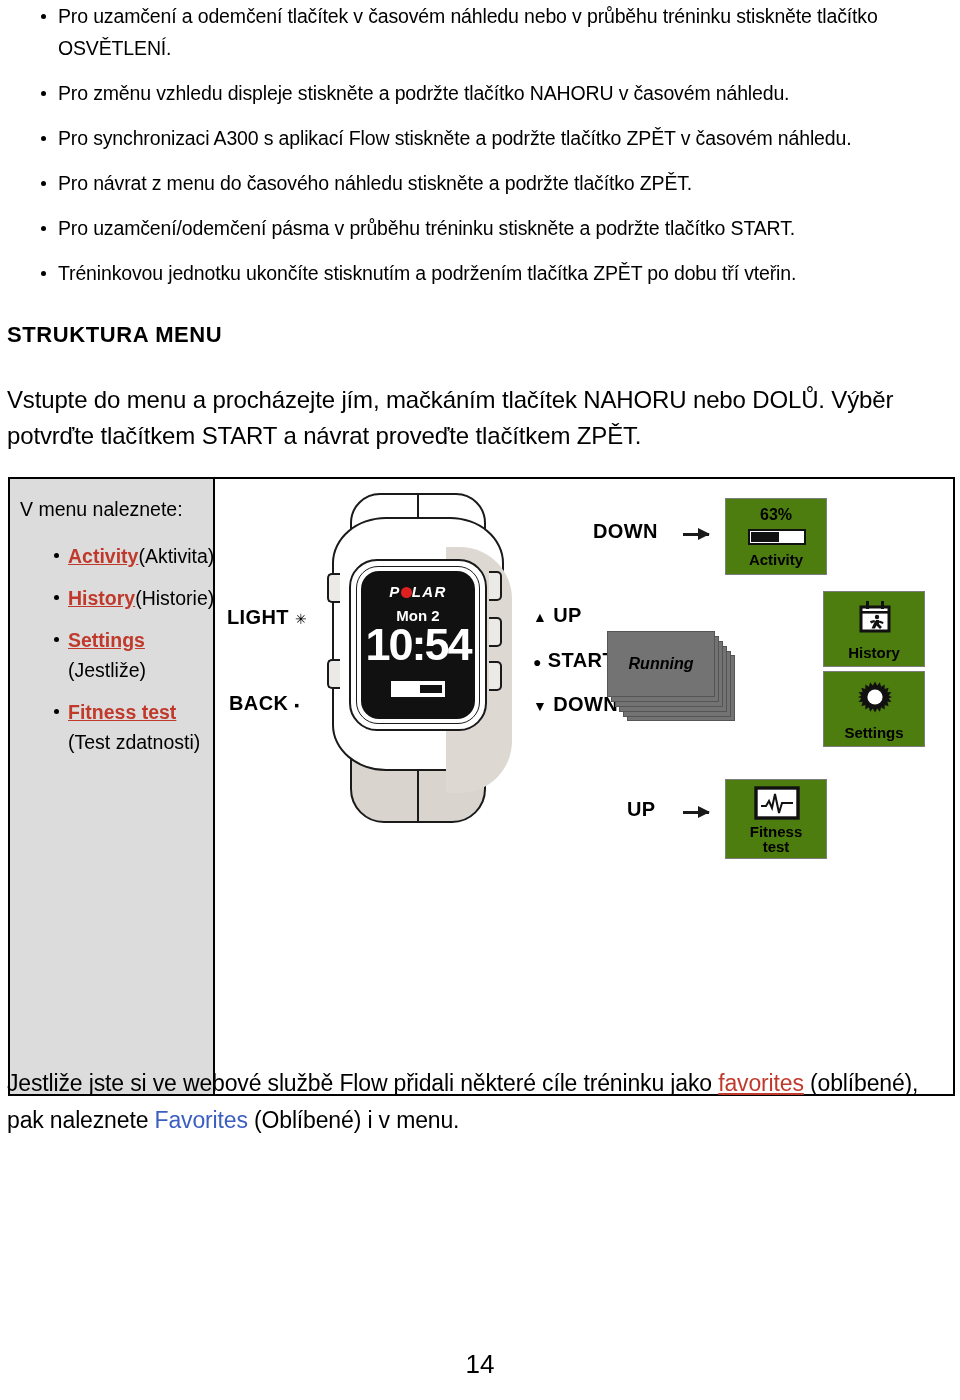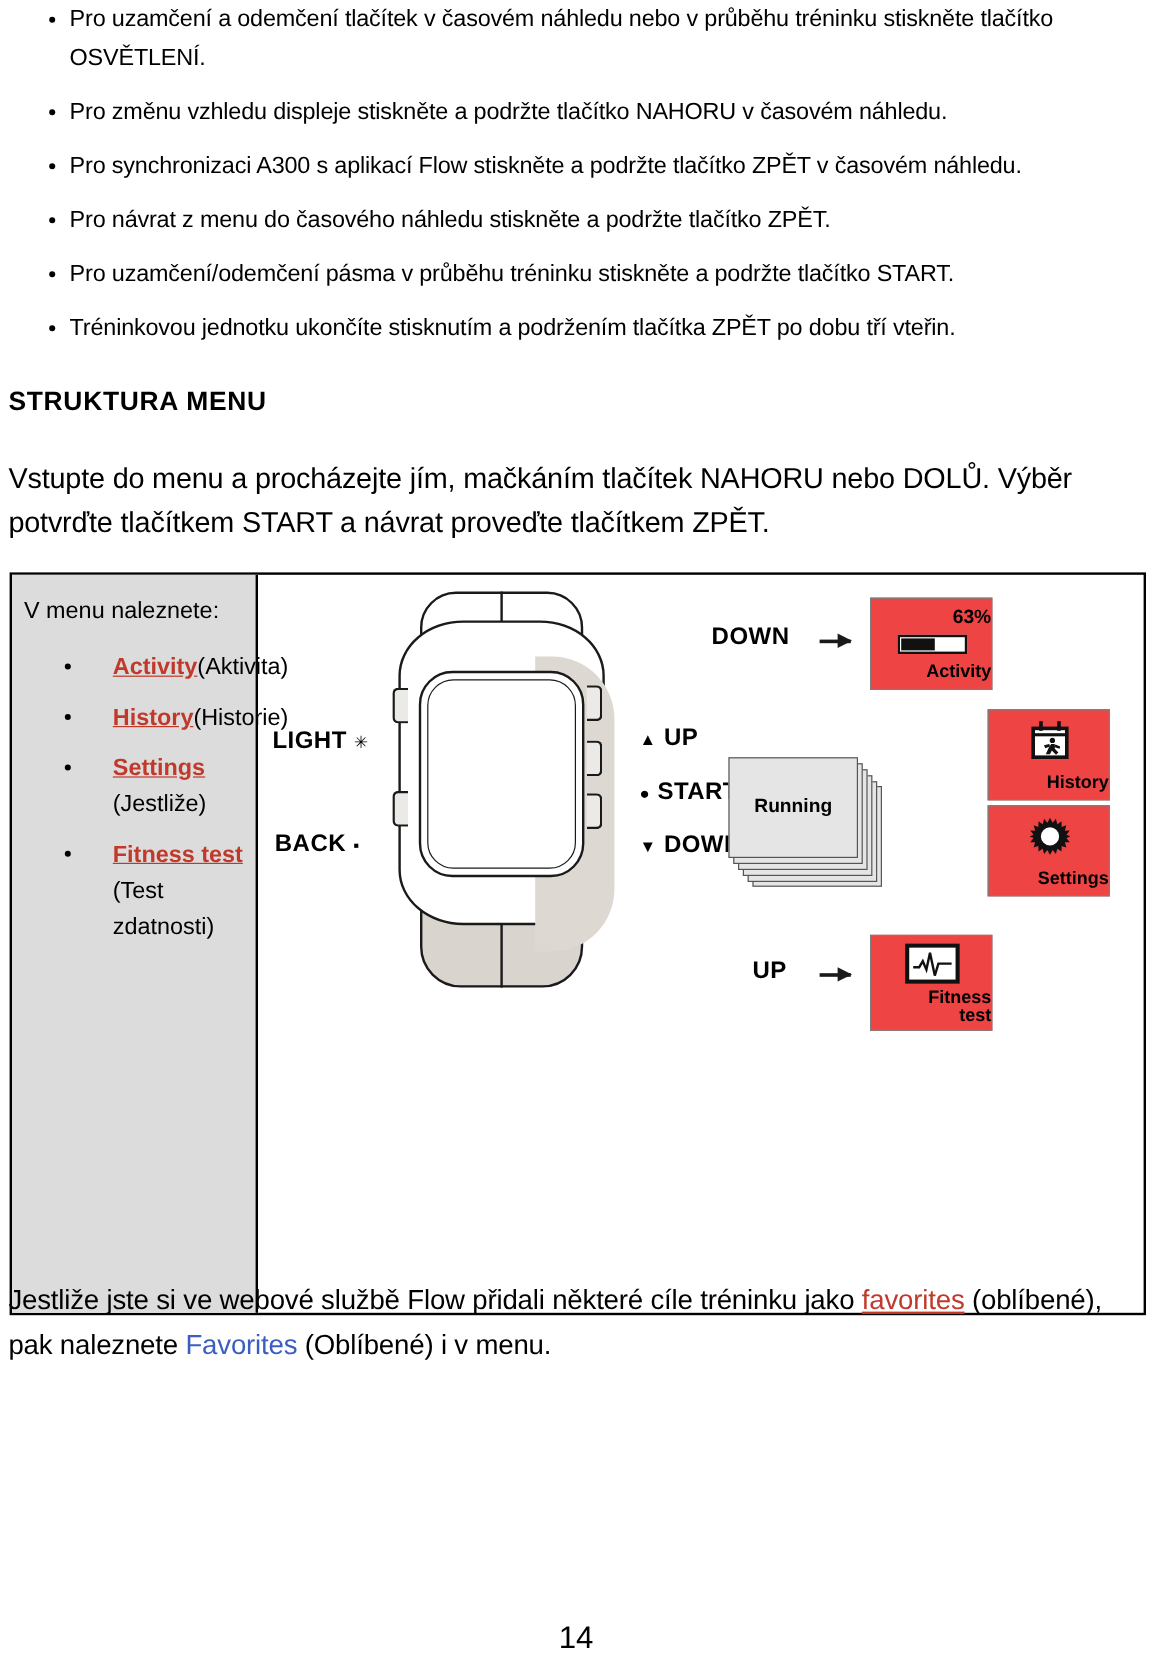--- a/index.html
+++ b/index.html
@@ -79,21 +79,21 @@
   }
   .menu-list {
     position:absolute;
     left:0; top:62px;
     width:205px;
     margin:0; padding:0;
     list-style:none;
   }
   .menu-list li {
     position:relative;
-    padding-left:84px;
+    padding-left:58px;
     padding-right:6px;
     font-size:19.5px;
     line-height:30px;
     margin-bottom:12px;
   }
   .menu-list li .dot {
     position:absolute;
     left:44px; top:12px;
     width:5px; height:5px;
     border-radius:50%;
@@ -270,23 +270,23 @@
     border-top:6.5px solid transparent;
     border-bottom:6.5px solid transparent;
   }
   .arrow-down-top { left:468px; top:54px;  width:26px; }
   .arrow-start    { left:418px; top:182px; width:24px; }
   .arrow-up-bot   { left:468px; top:332px; width:26px; }
 
   
   .mbox {
     position:absolute;
-    background:#ef4444;
+    background:#4d7c0f;
     border:1.6px solid #7d7d7d;
-    text-align:right;
+    text-align:center;
   }
   .mbox-label {
     font-size:15px;
     font-weight:bold;
     line-height:15px;
   }
 
   .box-activity { left:510px; top:19px; width:102px; height:77px; }
   .activity-pct { position:absolute; left:0; right:0; top:7px; font-size:16px; font-weight:bold; }
   .activity-bar {
@@ -306,23 +306,24 @@
   .gear-icon { position:absolute; left:34px; top:8px; width:34px; height:34px; }
 
   .box-fitness { left:510px; top:300px; width:102px; height:80px;padding-left:27px; }
   .box-fitness .mbox-label { position:absolute; left:0; right:0; bottom:4px; }
   .ecg-icon { position:absolute; left:28px; top:6px; width:46px; height:34px; }
 
   
   .card-stack { position:absolute; left:392px; top:152px; width:128px; height:98px; }
   .card {
     position:absolute;
-    width:108px; height:84px;
-    background:#e5e5e5;
+    width:108px; height:66px;
+    background:#737373;
     border:1.4px solid #555;
+    font-style:italic;
   }
   .card-front {
     left:0; top:0;
     display:flex; align-items:center; justify-content:center;
     font-size:16px; font-weight:bold;
   }
 
   
   .footer-para {
     position:absolute;
@@ -390,20 +391,28 @@
           <div class="strap-bottom"></div>
           <div class="strap-seam"></div>
 
           <div class="body-shell">
             <div class="body-shade"></div>
           </div>
 
           <div class="bezel-outer"></div>
           <div class="bezel-inner"></div>
 
+          <div class="screen">
+            <div class="polar-logo"><span>P</span><span class="o-dot"></span><span>LAR</span></div>
+            <div class="screen-date">Mon 2</div>
+            <div class="screen-time">10:54</div>
+            <div class="screen-bar">
+              <div class="screen-bar-fill"></div>
+            </div>
+          </div>
 
           <div class="btn left  btn-light"></div>
           <div class="btn left  btn-back"></div>
           <div class="btn right btn-up"></div>
           <div class="btn right btn-start"></div>
           <div class="btn right btn-down"></div>
         </div>
 
         <div class="lbl lbl-light"><span>LIGHT</span> <span class="glyph">✳</span></div>
         <div class="lbl lbl-back"><span>BACK</span> <span class="glyph">▪</span></div>

